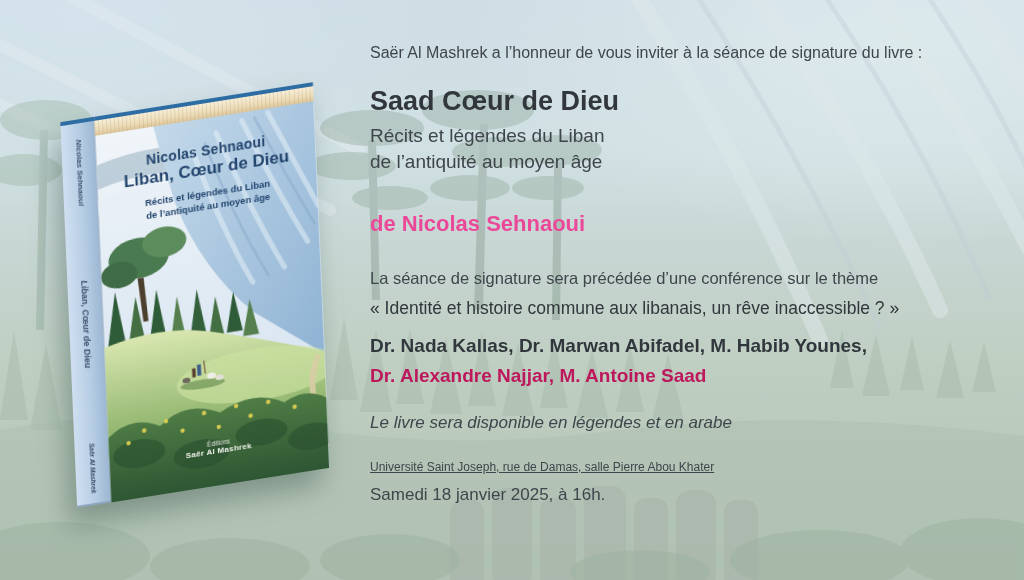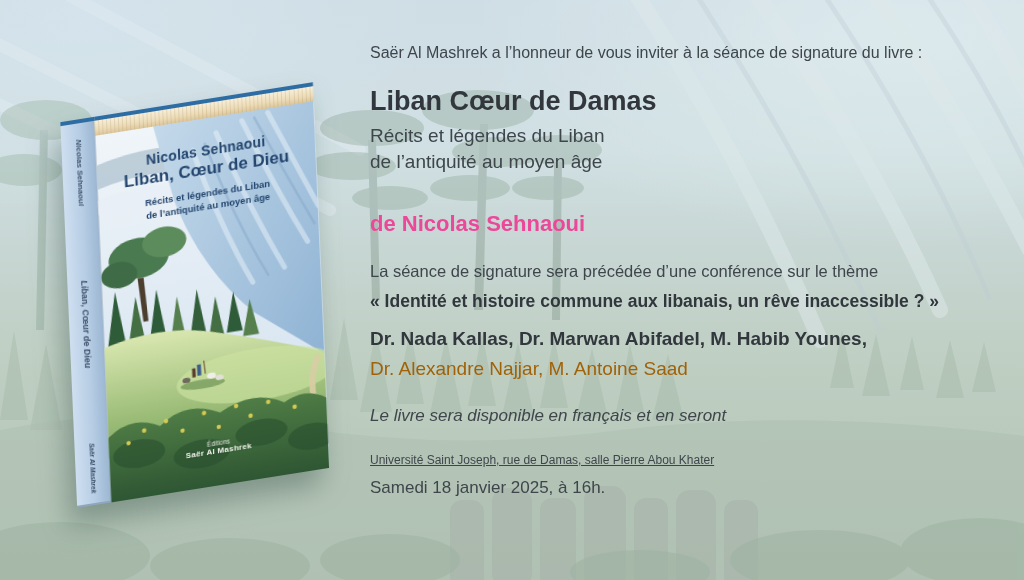--- a/index.html
+++ b/index.html
@@ -58,25 +58,25 @@
   
   .content {
     position:absolute; left:370px; top:0; width:652px; text-align:left;
     color:#3e464c;
   }
   .l-intro        { margin-top:44px; font-size:16px; }
   .l-title        { margin-top:24px; font-size:27px; font-weight:700; color:#31373c; }
   .l-sub          { margin-top:6px;  font-size:19px; line-height:26px; }
   .l-sub2         { font-size:19px;  line-height:26px; }
   .l-author       { margin-top:36px; font-size:22px; font-weight:700; color:#ec4899; }
-  .l-confintro    { margin-top:25px; font-size:16.5px; }
-  .l-theme        { margin-top:10px; font-size:17.5px; font-weight:700; color:#31373c; }
+  .l-confintro    { margin-top:32px; font-size:16.5px; }
+  .l-theme        { margin-top:10px; font-size:17.5px; font-weight:400; color:#31373c; }
   .l-speakintro   { margin-top:20px; font-size:16.5px; }
   .l-speakers     { margin-top:12px; font-size:19px; font-weight:700; line-height:30px; color:#31373c; }
-  .l-speakers2    { font-size:19px;  font-weight:400; line-height:30px; color:#a16207; }
+  .l-speakers2    { font-size:19px;  font-weight:700; line-height:30px; color:#be185d; }
   .l-avail        { margin-top:22px; font-size:17px; font-style:italic; }
   .l-venue        { margin-top:20px; font-size:12px; line-height:28px;text-decoration:underline; }
   .l-date         { font-size:17px;  line-height:28px; }
 </style>
 </head>
 <body>
 
 <div class="stage">
 
   <div class="bg-base"></div>
@@ -267,26 +267,26 @@
             <div class="pub-label">Éditions</div>
             <div class="pub-name">Saër Al Mashrek</div>
           </div>
         </div>
       </div>
     </div>
   </div>
 
   <div class="content">
     <div class="l-intro">Saër Al Mashrek a l’honneur de vous inviter à la séance de signature du livre :</div>
-    <div class="l-title">Liban Cœur de Damas</div>
+    <div class="l-title">Saad Cœur de Dieu</div>
     <div class="l-sub">Récits et légendes du Liban</div>
     <div class="l-sub2">de l’antiquité au moyen âge</div>
     <div class="l-author">de Nicolas Sehnaoui</div>
     <div class="l-confintro">La séance de signature sera précédée d’une conférence sur le thème</div>
     <div class="l-theme">« Identité et histoire commune aux libanais, un rêve inaccessible ? »</div>
     <div class="l-speakers">Dr. Nada Kallas, Dr. Marwan Abifadel, M. Habib Younes,</div>
     <div class="l-speakers2">Dr. Alexandre Najjar, M. Antoine Saad</div>
-    <div class="l-avail">Le livre sera disponible en français et en seront</div>
+    <div class="l-avail">Le livre sera disponible en légendes et en arabe</div>
     <div class="l-venue">Université Saint Joseph, rue de Damas, salle Pierre Abou Khater</div>
     <div class="l-date">Samedi 18 janvier 2025, à 16h.</div>
   </div>
 
 </div>
 
 </body></html>

